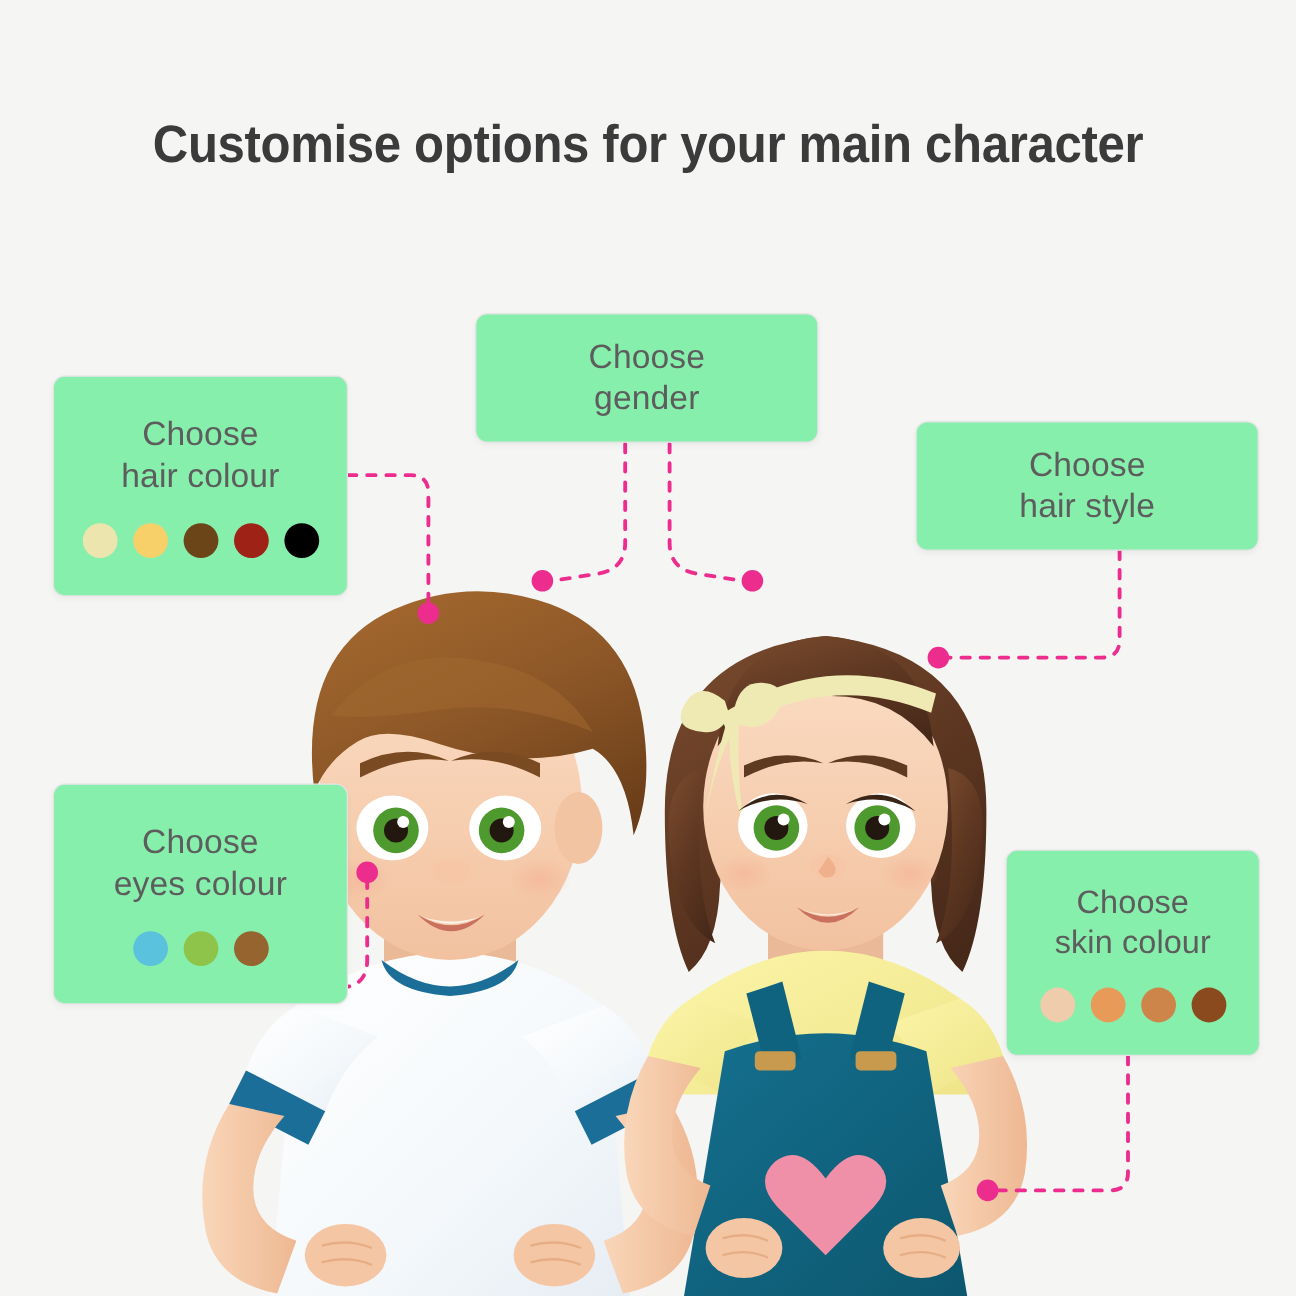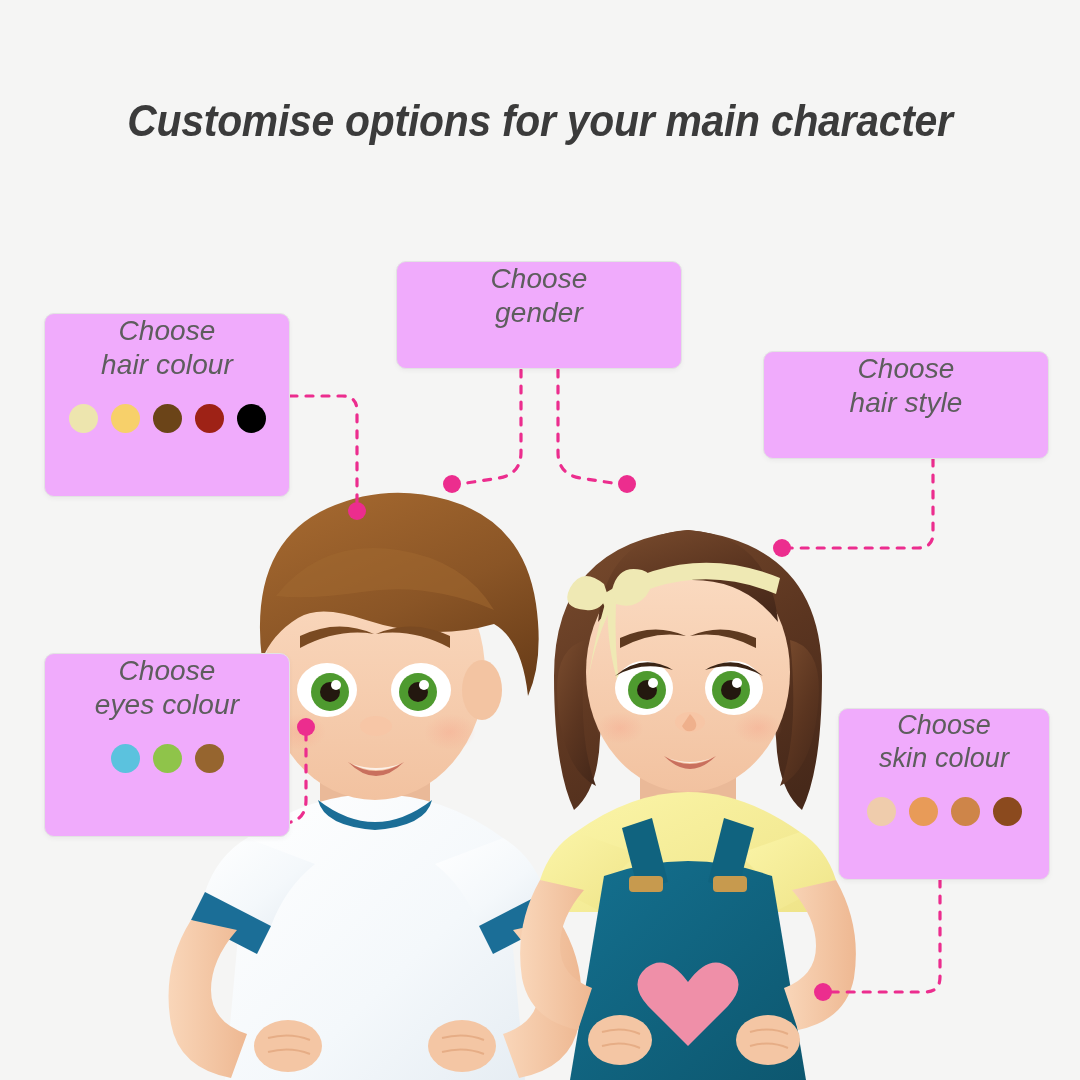--- a/index.html
+++ b/index.html
@@ -2,47 +2,47 @@
 <html><head>
 <meta charset="utf-8">
 <style>
   * { box-sizing: border-box; margin: 0; padding: 0; }
   html, body {
     width: 1080px; height: 1080px;
     background: #f5f5f4;
     font-family: "Liberation Sans", sans-serif;
     overflow: hidden;
   }
-  #stage { position: relative; width: 1080px; height: 1080px; background: #f5f5f4; font-style: italic; }
+  #stage { position: relative; width: 1080px; height: 1080px; background: #f5f5f4; }
 
   
   #page-title {
     position: absolute; top: 96px; left: 0; width: 1080px;
     text-align: center;
     font-family: "Liberation Sans", sans-serif;
     font-size: 44px; font-weight: 700; letter-spacing: -0.3px;
     color: #3b3b3b;
     transform: scaleX(0.93); transform-origin: 50% 50%;
   }
 
   
   #illustration { position: absolute; left: 0; top: 0; width: 1080px; height: 1080px; }
 
   
   #connectors { position: absolute; left: 0; top: 0; width: 1080px; height: 1080px; pointer-events: none; }
 
   
   .card {
     position: absolute;
-    background: #f0abfc;
+    background: #86efac;
     border: 1px solid #e3e3e3;
     border-radius: 10px;
     box-shadow: 0 2px 5px rgba(0,0,0,0.045);
     display: flex; flex-direction: column;
-    align-items: center; 
+    align-items: center; justify-content: center;
   }
   .card-title {
     font-size: 28px; line-height: 1.22; font-weight: 400;
     color: #5d5d5d; text-align: center; white-space: pre-line;
     letter-spacing: 0.1px;
   }
   .swatches { display: flex; gap: 13px; margin-top: 22px; }
   .swatch { width: 29px; height: 29px; border-radius: 50%; }
 
   #card-hair-colour { left: 44px;  top: 313px; width: 246px; height: 184px; }

